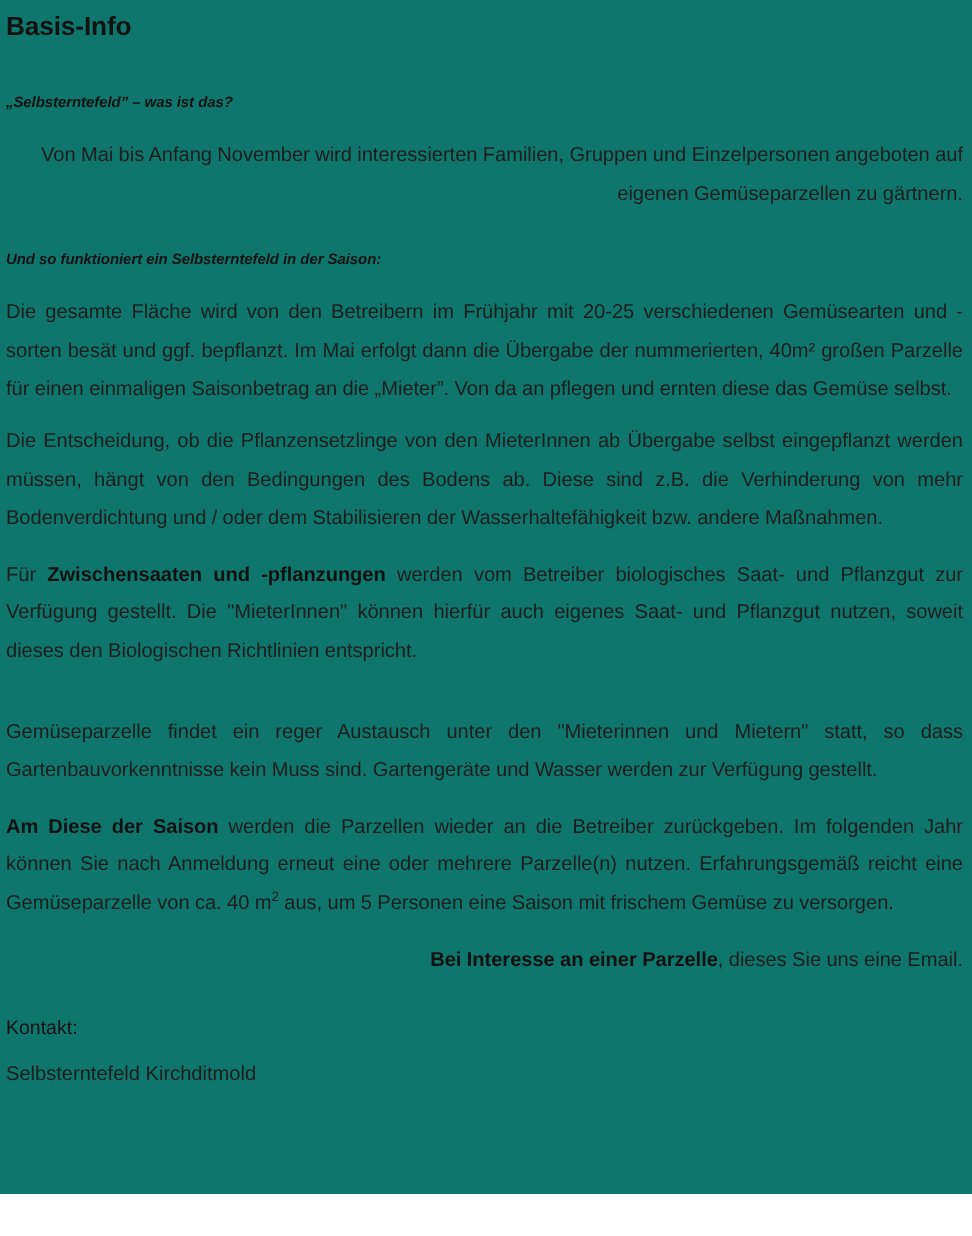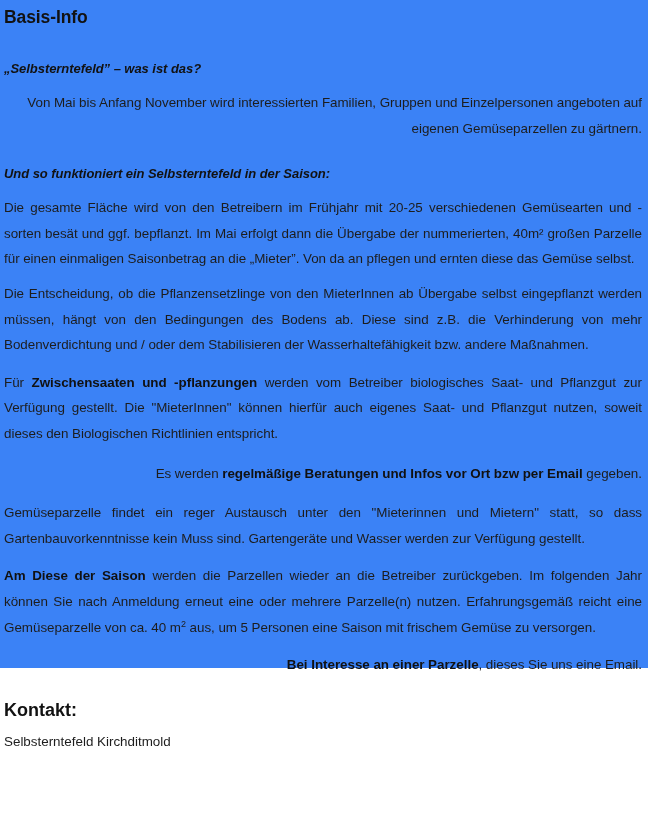--- a/index.html
+++ b/index.html
@@ -12,24 +12,24 @@
     width: 648px;
     height: 824px;
     overflow: hidden;
     font-family: "Liberation Sans", "DejaVu Sans", sans-serif;
     color: #1a1a1a;
     -webkit-font-smoothing: antialiased;
   }
   .page {
     position: relative;
     width: 648px;
-    height: 668px;
+    height: 796px;
     padding: 0;
     box-sizing: border-box;
-    background: #3b82f6;
+    background: #0f766e;
   }
   .doc-body {
     position: absolute;
     left: 4px;
     top: 0;
     width: 638px;
   }
 
   .doc-title {
     font-size: 17.5px;
@@ -39,21 +39,21 @@
     margin: 0;
     padding-top: 6px;
     color: #121212;
   }
 
   .spacer-title {
     height: 30px;
   }
 
   .sub-head {
-    font-size: 13px;
+    font-size: 10px;
     font-weight: bold;
     font-style: italic;
     line-height: 22px;
     margin: 0;
     color: #121212;
     letter-spacing: -0.05px;
   }
 
   p.para {
     font-size: 13.4px;
@@ -76,22 +76,22 @@
 
   .gap-6  { height: 6px; }
   .gap-9  { height: 9px; }
   .gap-10 { height: 10px; }
   .gap-12 { height: 12px; }
   .gap-14 { height: 14px; }
   .gap-20 { height: 20px; }
   .gap-22 { height: 22px; }
 
   .contact-head {
-    font-size: 18px;
-    font-weight: bold;
+    font-size: 13px;
+    font-weight: normal;
     line-height: 25px;
     margin: 0;
     color: #121212;
   }
   .contact-line {
     font-size: 13.4px;
     line-height: 25px;
     margin: 0;
     color: #1d1d1d;
   }
@@ -128,21 +128,20 @@
     <div class="gap-9"></div>
 
     <p class="para">Die Entscheidung, ob die Pflanzensetzlinge von den MieterInnen ab Übergabe selbst eingepflanzt werden müssen, hängt von den Bedingungen des Bodens ab. Diese sind z.B. die Verhinderung von mehr Bodenverdichtung und / oder dem Stabilisieren der Wasserhaltefähigkeit bzw. andere Maßnahmen.</p>
 
     <div class="gap-12"></div>
 
     <p class="para"><span>Für </span><b>Zwischensaaten und -pflanzungen</b><span> werden vom Betreiber biologisches Saat- und Pflanzgut zur Verfügung gestellt. Die "MieterInnen" können hierfür auch eigenes Saat- und Pflanzgut nutzen, soweit dieses den Biologischen Richtlinien entspricht.</span></p>
 
     <div class="gap-14"></div>
 
-    <p class="para nojust"><span>Es werden </span><b>regelmäßige Beratungen und Infos vor Ort bzw per Email</b><span> gegeben.</span></p>
 
     <div class="gap-14"></div>
 
     <p class="para">Gemüseparzelle findet ein reger Austausch unter den "Mieterinnen und Mietern" statt, so dass Gartenbauvorkenntnisse kein Muss sind. Gartengeräte und Wasser werden zur Verfügung gestellt.</p>
 
     <div class="gap-12"></div>
 
     <p class="para"><b>Am Diese der Saison</b><span> werden die Parzellen wieder an die Betreiber zurückgeben. Im folgenden Jahr können Sie nach Anmeldung erneut eine oder mehrere Parzelle(n) nutzen. Erfahrungsgemäß reicht eine Gemüseparzelle von ca. 40 m</span><sup class="sq">2</sup><span> aus, um 5 Personen eine Saison mit frischem Gemüse zu versorgen.</span></p>
 
     <div class="gap-12"></div>

